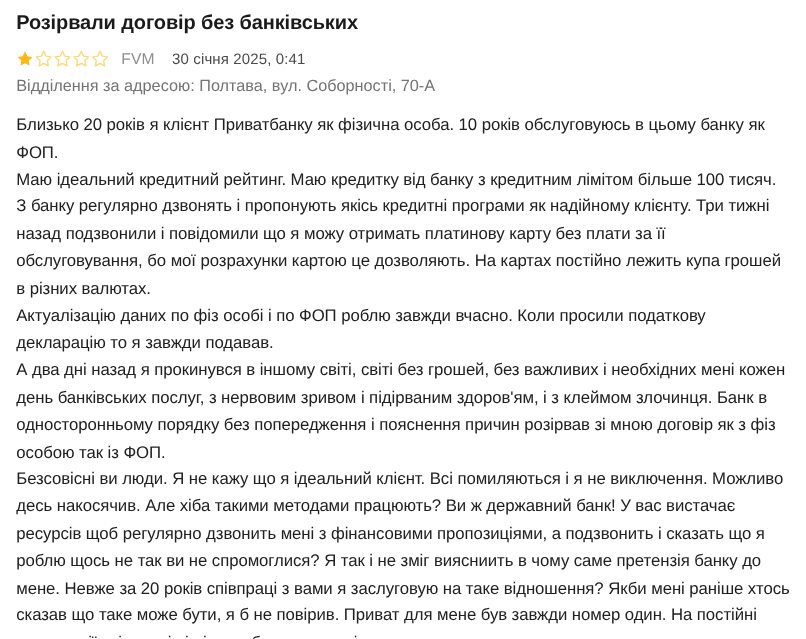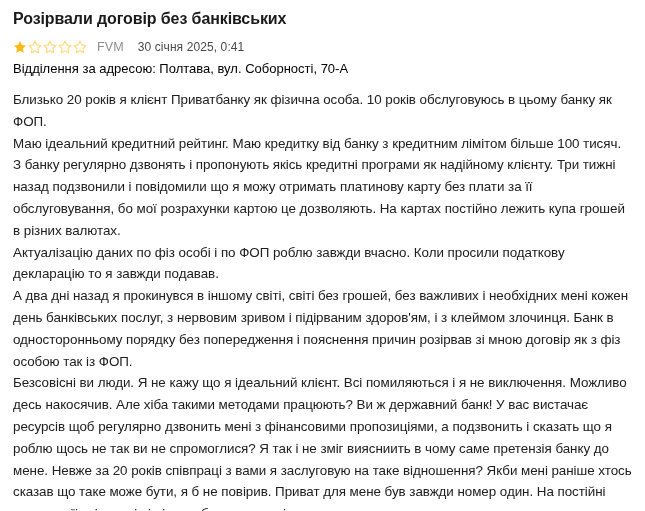--- a/index.html
+++ b/index.html
@@ -62,21 +62,21 @@
   }
 
   .review-date {
     font-size: 12px;
     color: #4a4a4a;
     letter-spacing: 0.1px;
   }
 
   .review-branch {
     font-size: 13px;
-    color: #000000;
+    color: #737373;
     line-height: 20px;
     margin: 0 0 10px 0;
   }
 
   .review-body {
     font-size: 13.4px;
     color: #202020;
     line-height: 21.8px;
     margin: 0;
     white-space: pre-wrap;

